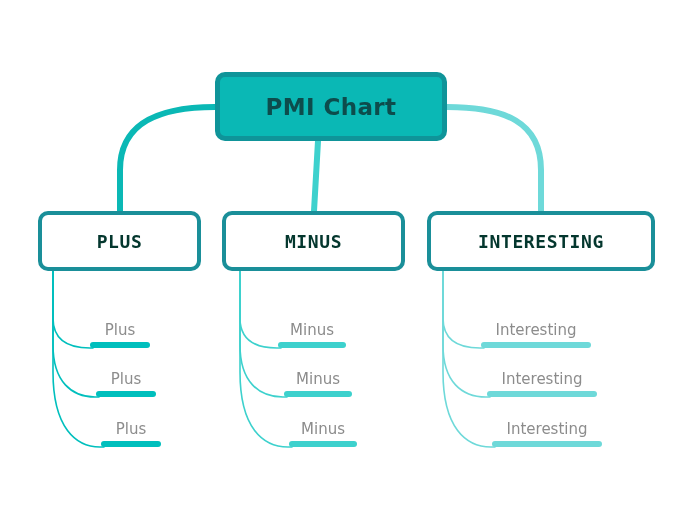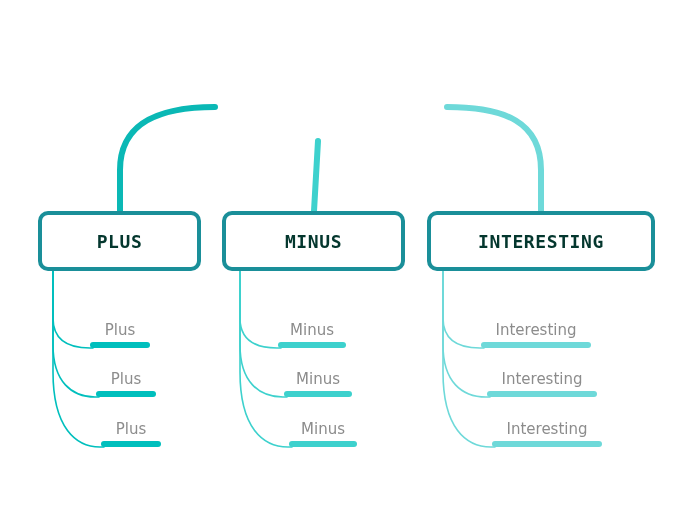--- a/index.html
+++ b/index.html
@@ -117,20 +117,23 @@
 
     <path d="M 240 271 L 240 318 C 240 342, 257 348, 277 348 L 281 348" fill="none" stroke="#3dd1cd" stroke-width="1.6" stroke-linecap="round"></path>
     <path d="M 240 271 L 240 345 C 240 382, 259 397, 283 397 L 287 397" fill="none" stroke="#3dd1cd" stroke-width="1.6" stroke-linecap="round"></path>
     <path d="M 240 271 L 240 372 C 240 428, 263 447, 288 447 L 292 447" fill="none" stroke="#3dd1cd" stroke-width="1.6" stroke-linecap="round"></path>
 
     <path d="M 443 271 L 443 318 C 443 342, 460 348, 480 348 L 484 348" fill="none" stroke="#6ed9d9" stroke-width="1.6" stroke-linecap="round"></path>
     <path d="M 443 271 L 443 345 C 443 382, 462 397, 486 397 L 490 397" fill="none" stroke="#6ed9d9" stroke-width="1.6" stroke-linecap="round"></path>
     <path d="M 443 271 L 443 372 C 443 428, 466 447, 491 447 L 495 447" fill="none" stroke="#6ed9d9" stroke-width="1.6" stroke-linecap="round"></path>
   </svg>
 
+  <div class="root-node">
+    <span class="root-label">PMI Chart</span>
+  </div>
 
   <div class="branch-node" id="branch-0">
     <span class="branch-label">PLUS</span>
   </div>
   <div class="branch-node" id="branch-1">
     <span class="branch-label">MINUS</span>
   </div>
   <div class="branch-node" id="branch-2">
     <span class="branch-label">INTERESTING</span>
   </div>

